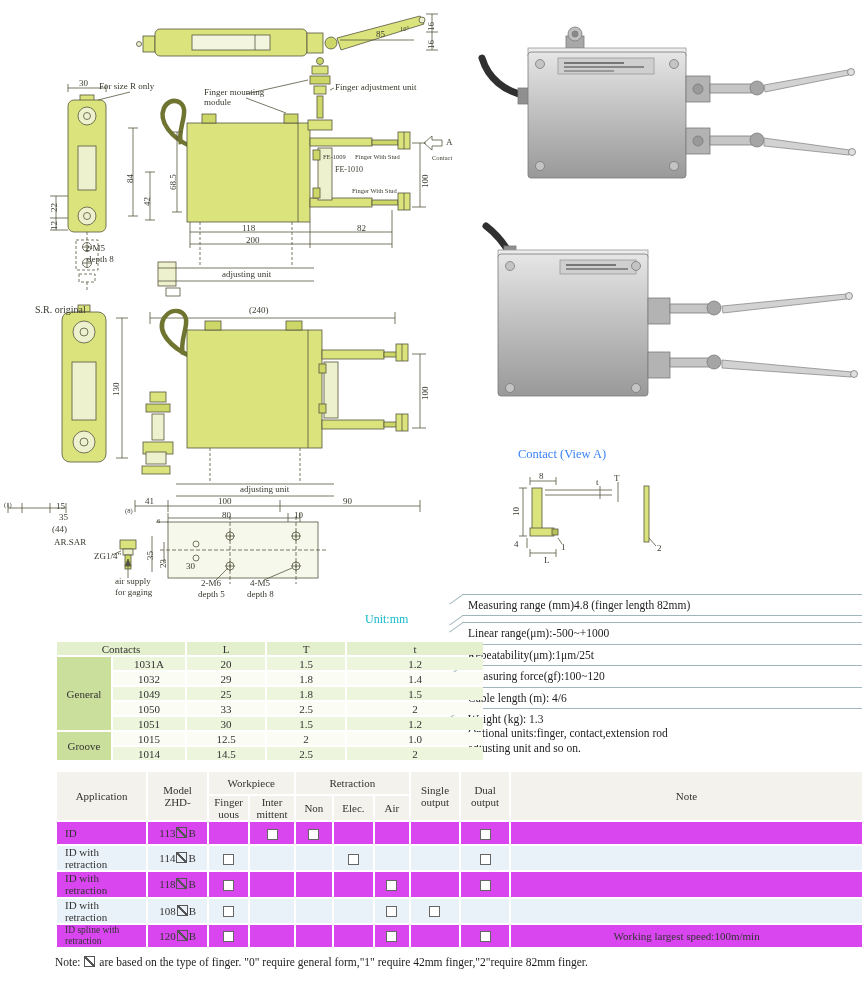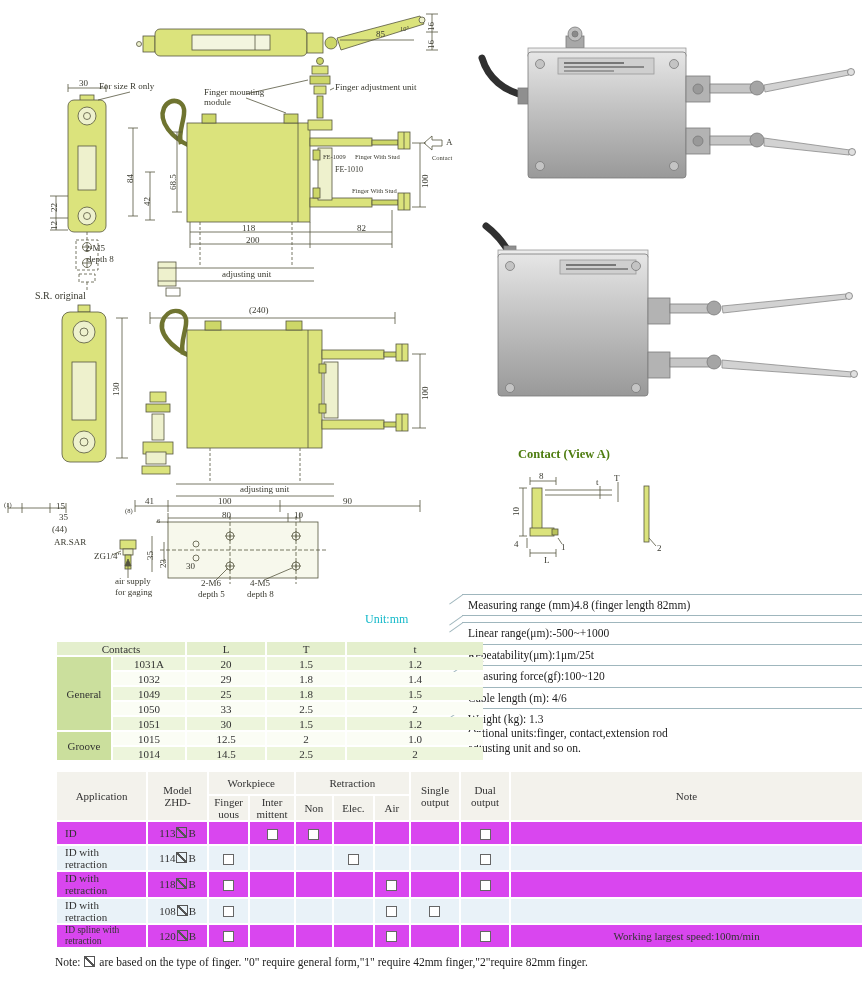--- a/index.html
+++ b/index.html
@@ -7,22 +7,22 @@
           font-family:"Liberation Serif","DejaVu Serif",serif; color:#222; }
   svg.art { position:absolute; left:0; top:0; pointer-events:none; }
 
   
   .ann { position:absolute; line-height:1; white-space:nowrap; color:#3a3a30;
          font-size:9px; pointer-events:none; }
   .ann.tiny  { font-size:6.5px; }
   .ann.small { font-size:8px; }
   .ann.dim   { font-size:9px; }
   .ann.label { font-size:9px; }
-  .ann.label2{ font-size:10px; }
-  .ann.big   { font-size:12.5px; color:#4d7c0f;font-weight:bold; }
+  .ann.label2{ font-size:10px;margin-top:14px; }
+  .ann.big   { font-size:12.5px; color:#3b82f6; }
   .ann.unit  { font-size:12px; color:#14b9c9; }
   .ann.rot   { transform-origin:0 0; transform:rotate(-90deg); }
 
   
   .specs { position:absolute; left:462px; top:594px; width:400px; }
   .spec-item { position:relative; border-top:1px solid #9fb6bd; padding:3px 0 3px 6px; }
   .spec-line { font-size:11.5px; line-height:1.25; color:#1c1c1c; }
   .slant { position:absolute; left:-14px; top:4px; width:16px; height:1px;
            background:#9fb6bd; transform:rotate(-35deg); }
 

